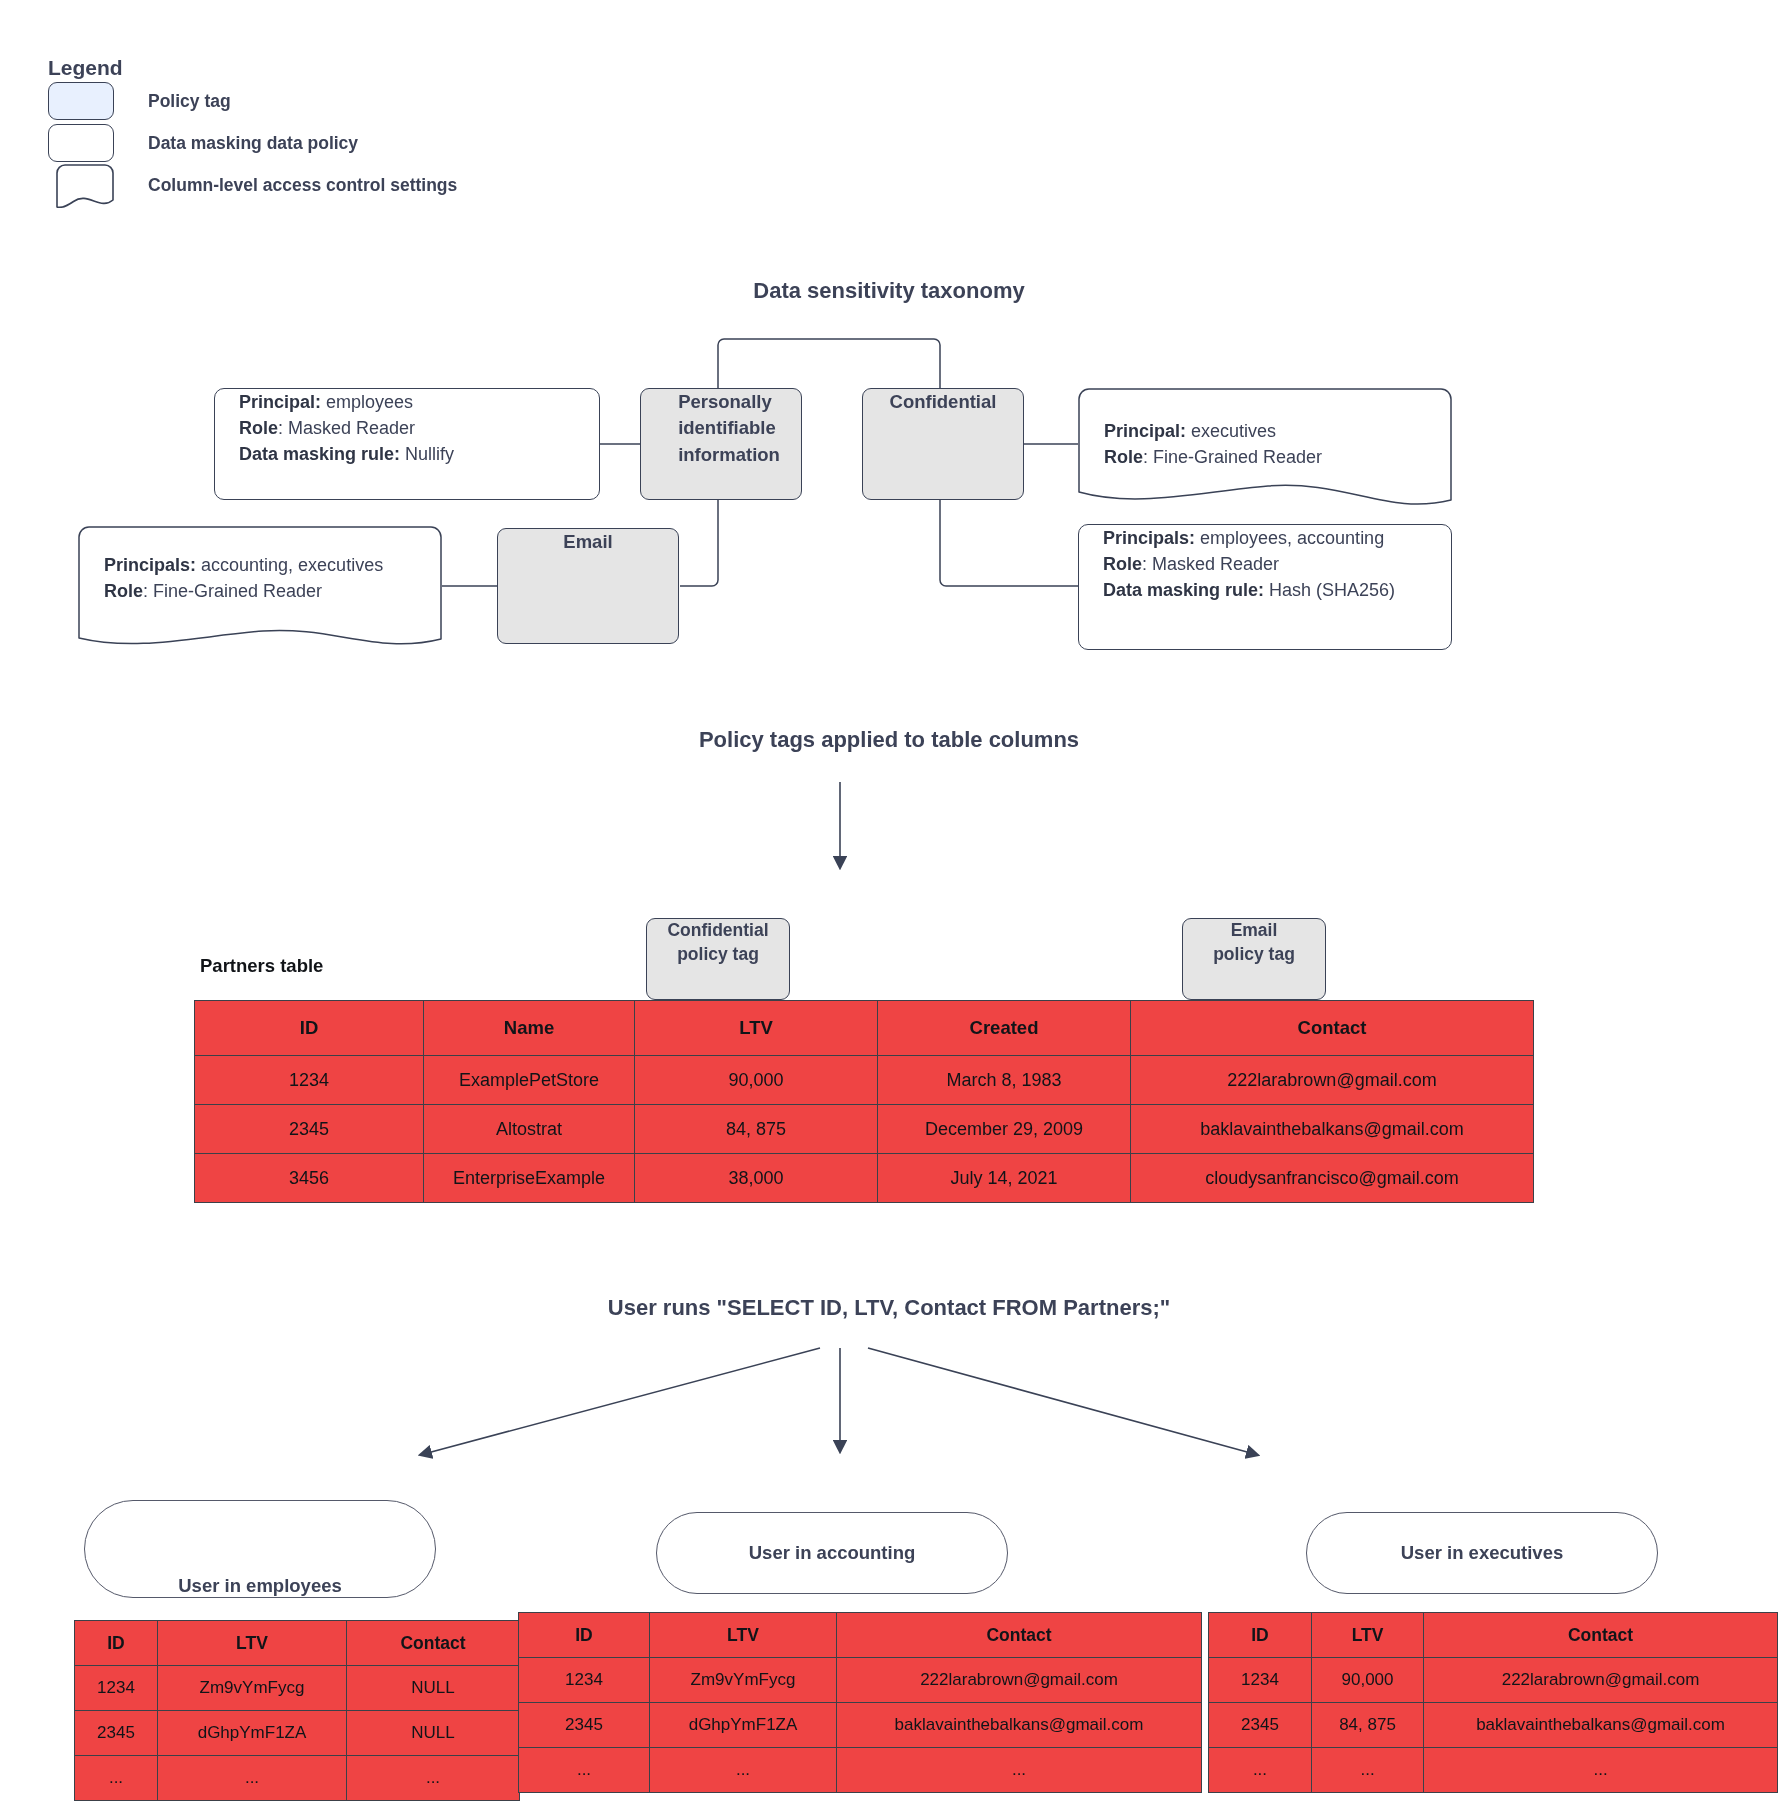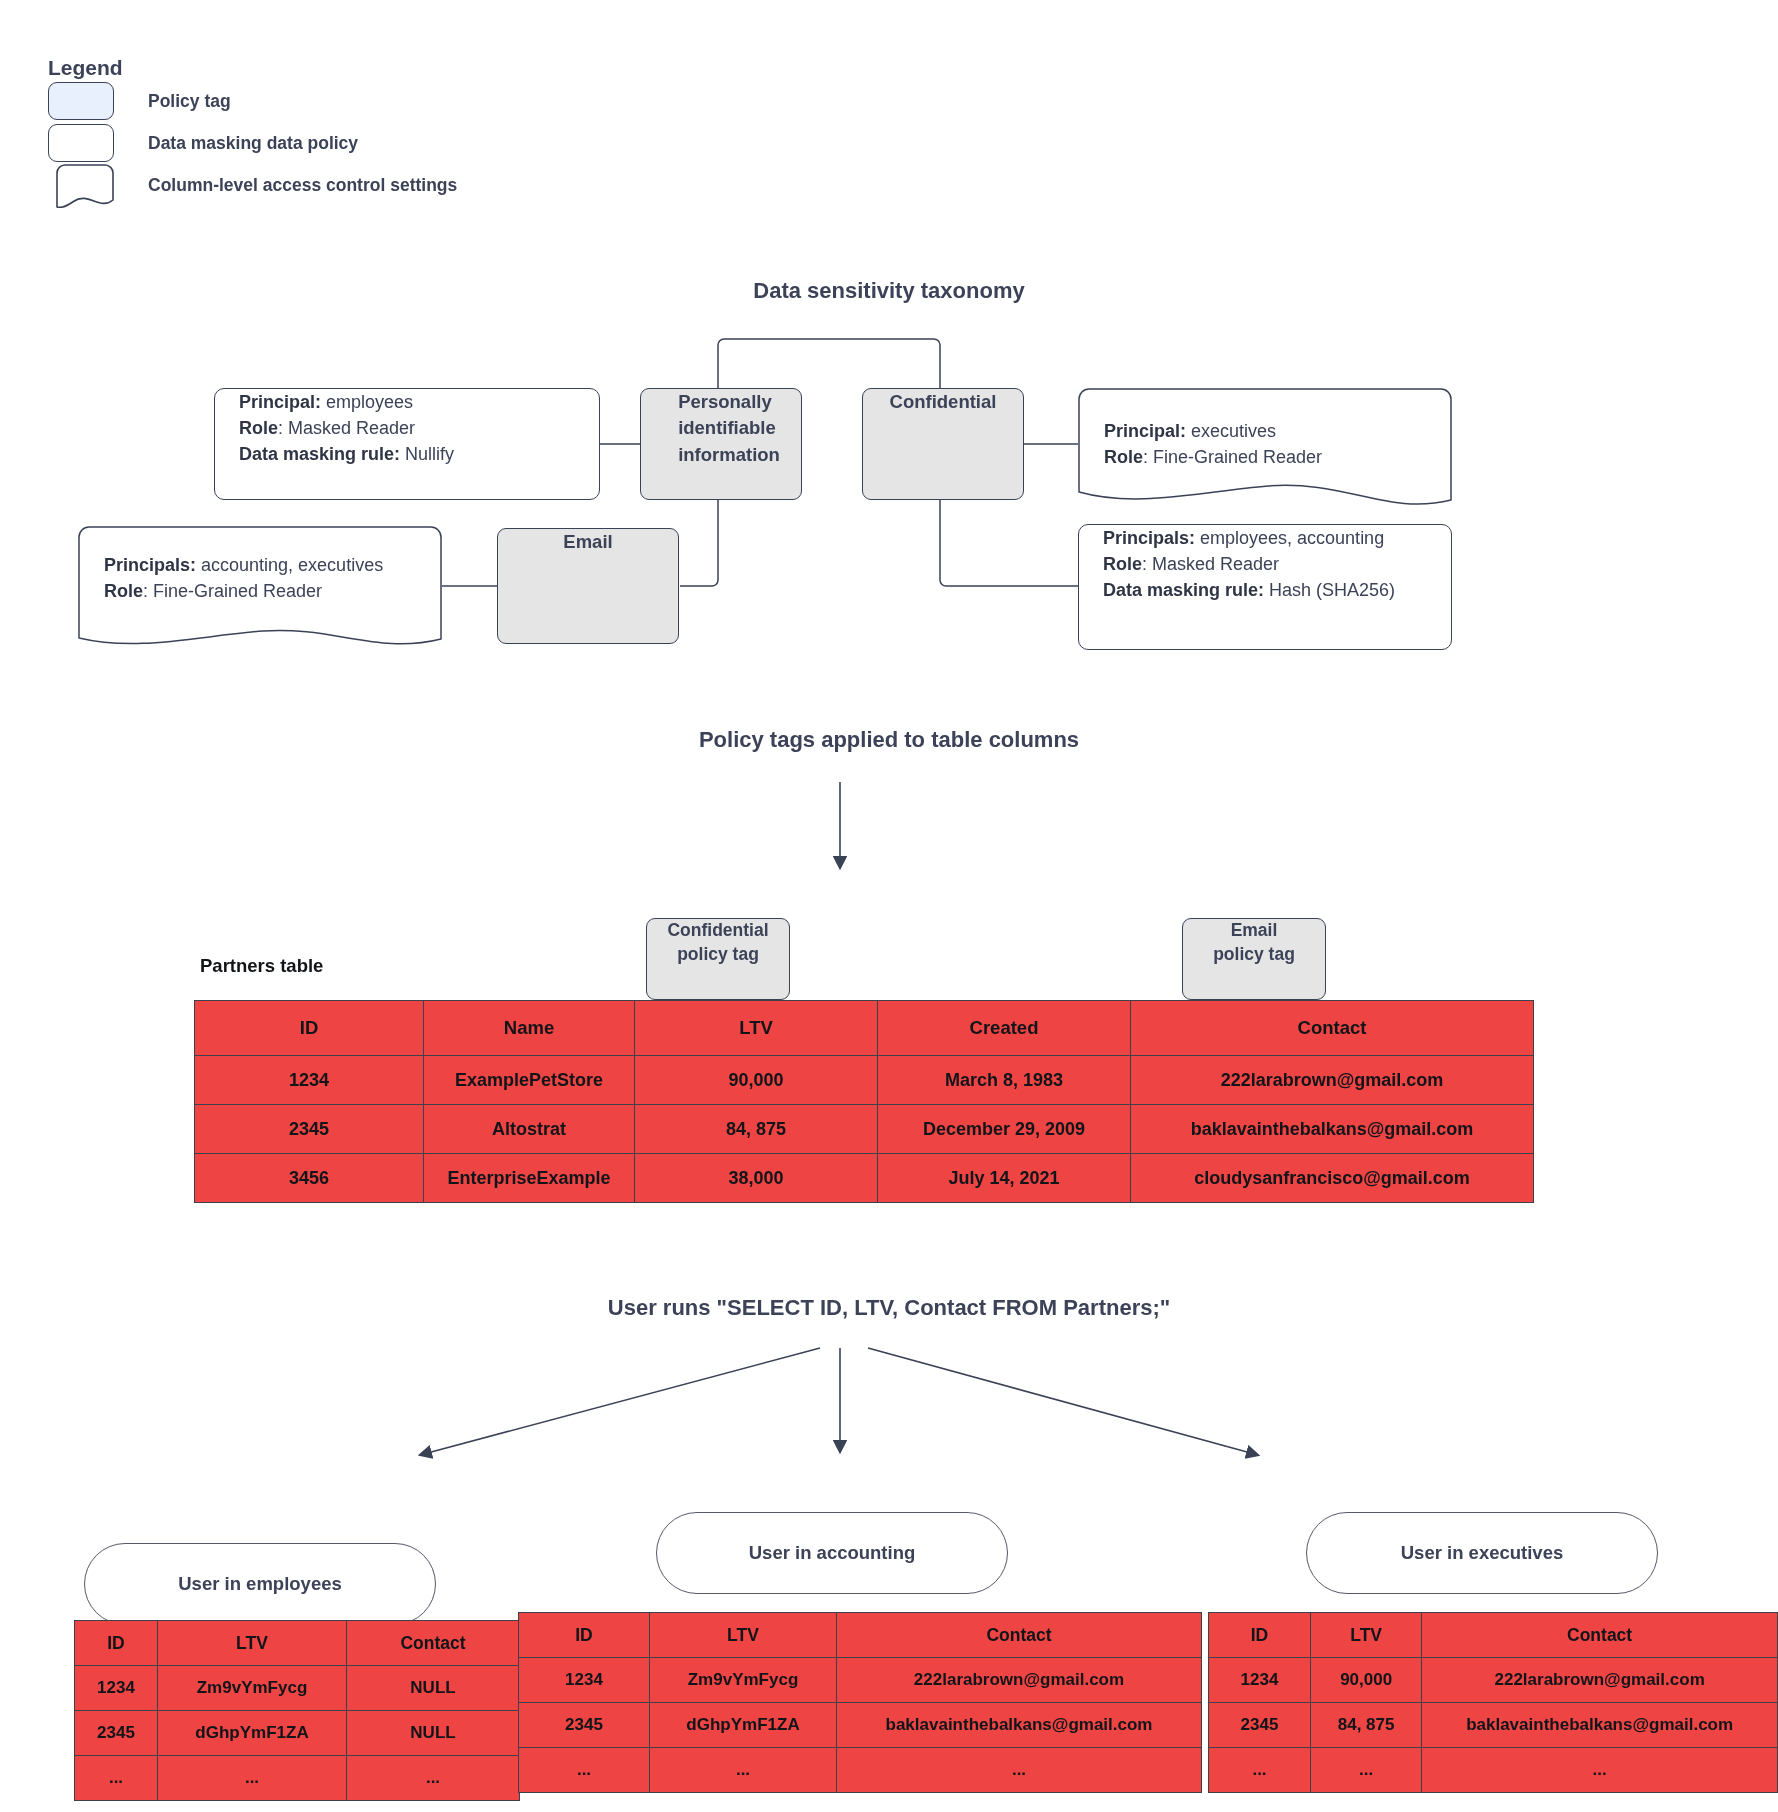--- a/index.html
+++ b/index.html
@@ -38,21 +38,21 @@
 
   
   .docbox{position:absolute;}
   .docbox .docsvg{position:absolute;left:0;top:0;width:100%;height:100%;}
   .docbox .doccontent{position:relative;padding:26px 0 0 26px;}
 
   
   table.grid{border-collapse:collapse;background:#ef4444;}
   table.grid td,table.grid th{
     border:1.3px solid #3c4048;text-align:center;color:#111418;
-    font-weight:bold;
+    font-weight:normal;
   }
   table.grid th{font-weight:bold;}
 
   #partners-table td,#partners-table th{font-size:18px;height:48px;padding:0 8px;}
   #partners-table th{height:54px;font-size:18.5px;}
 
   .result-table td,.result-table th{font-size:17px;height:44px;padding:0 10px;}
   .result-table th{font-size:17.5px;height:44px;}
 
   .tbl-caption{font-size:18.5px;font-weight:bold;color:#111418;}
@@ -239,21 +239,21 @@
       <path d="M0,0 L9,4.5 L0,9 z" fill="#3a4256"></path>
     </marker>
   </defs>
   <g stroke="#3a4256" stroke-width="1.6" fill="none">
     <line x1="820" y1="8" x2="420" y2="115" marker-end="url(#ah2)"></line>
     <line x1="840" y1="8" x2="840" y2="112" marker-end="url(#ah2)"></line>
     <line x1="868" y1="8" x2="1258" y2="115" marker-end="url(#ah2)"></line>
   </g>
 </svg>
 
-<div class="abs oval" style="left:84px;top:1543px;width:352px;height:82px;">
+<div class="abs oval" style="left:84px;top:1500px;width:352px;height:98px;align-items:flex-end;">
   <span>User in employees</span>
 </div>
 <table class="grid abs result-table" style="left:74px;top:1620px;">
   <thead>
     <tr>
       <th style="width:62px">ID</th>
       <th style="width:168px">LTV</th>
       <th style="width:152px">Contact</th>
     </tr>
   </thead>

